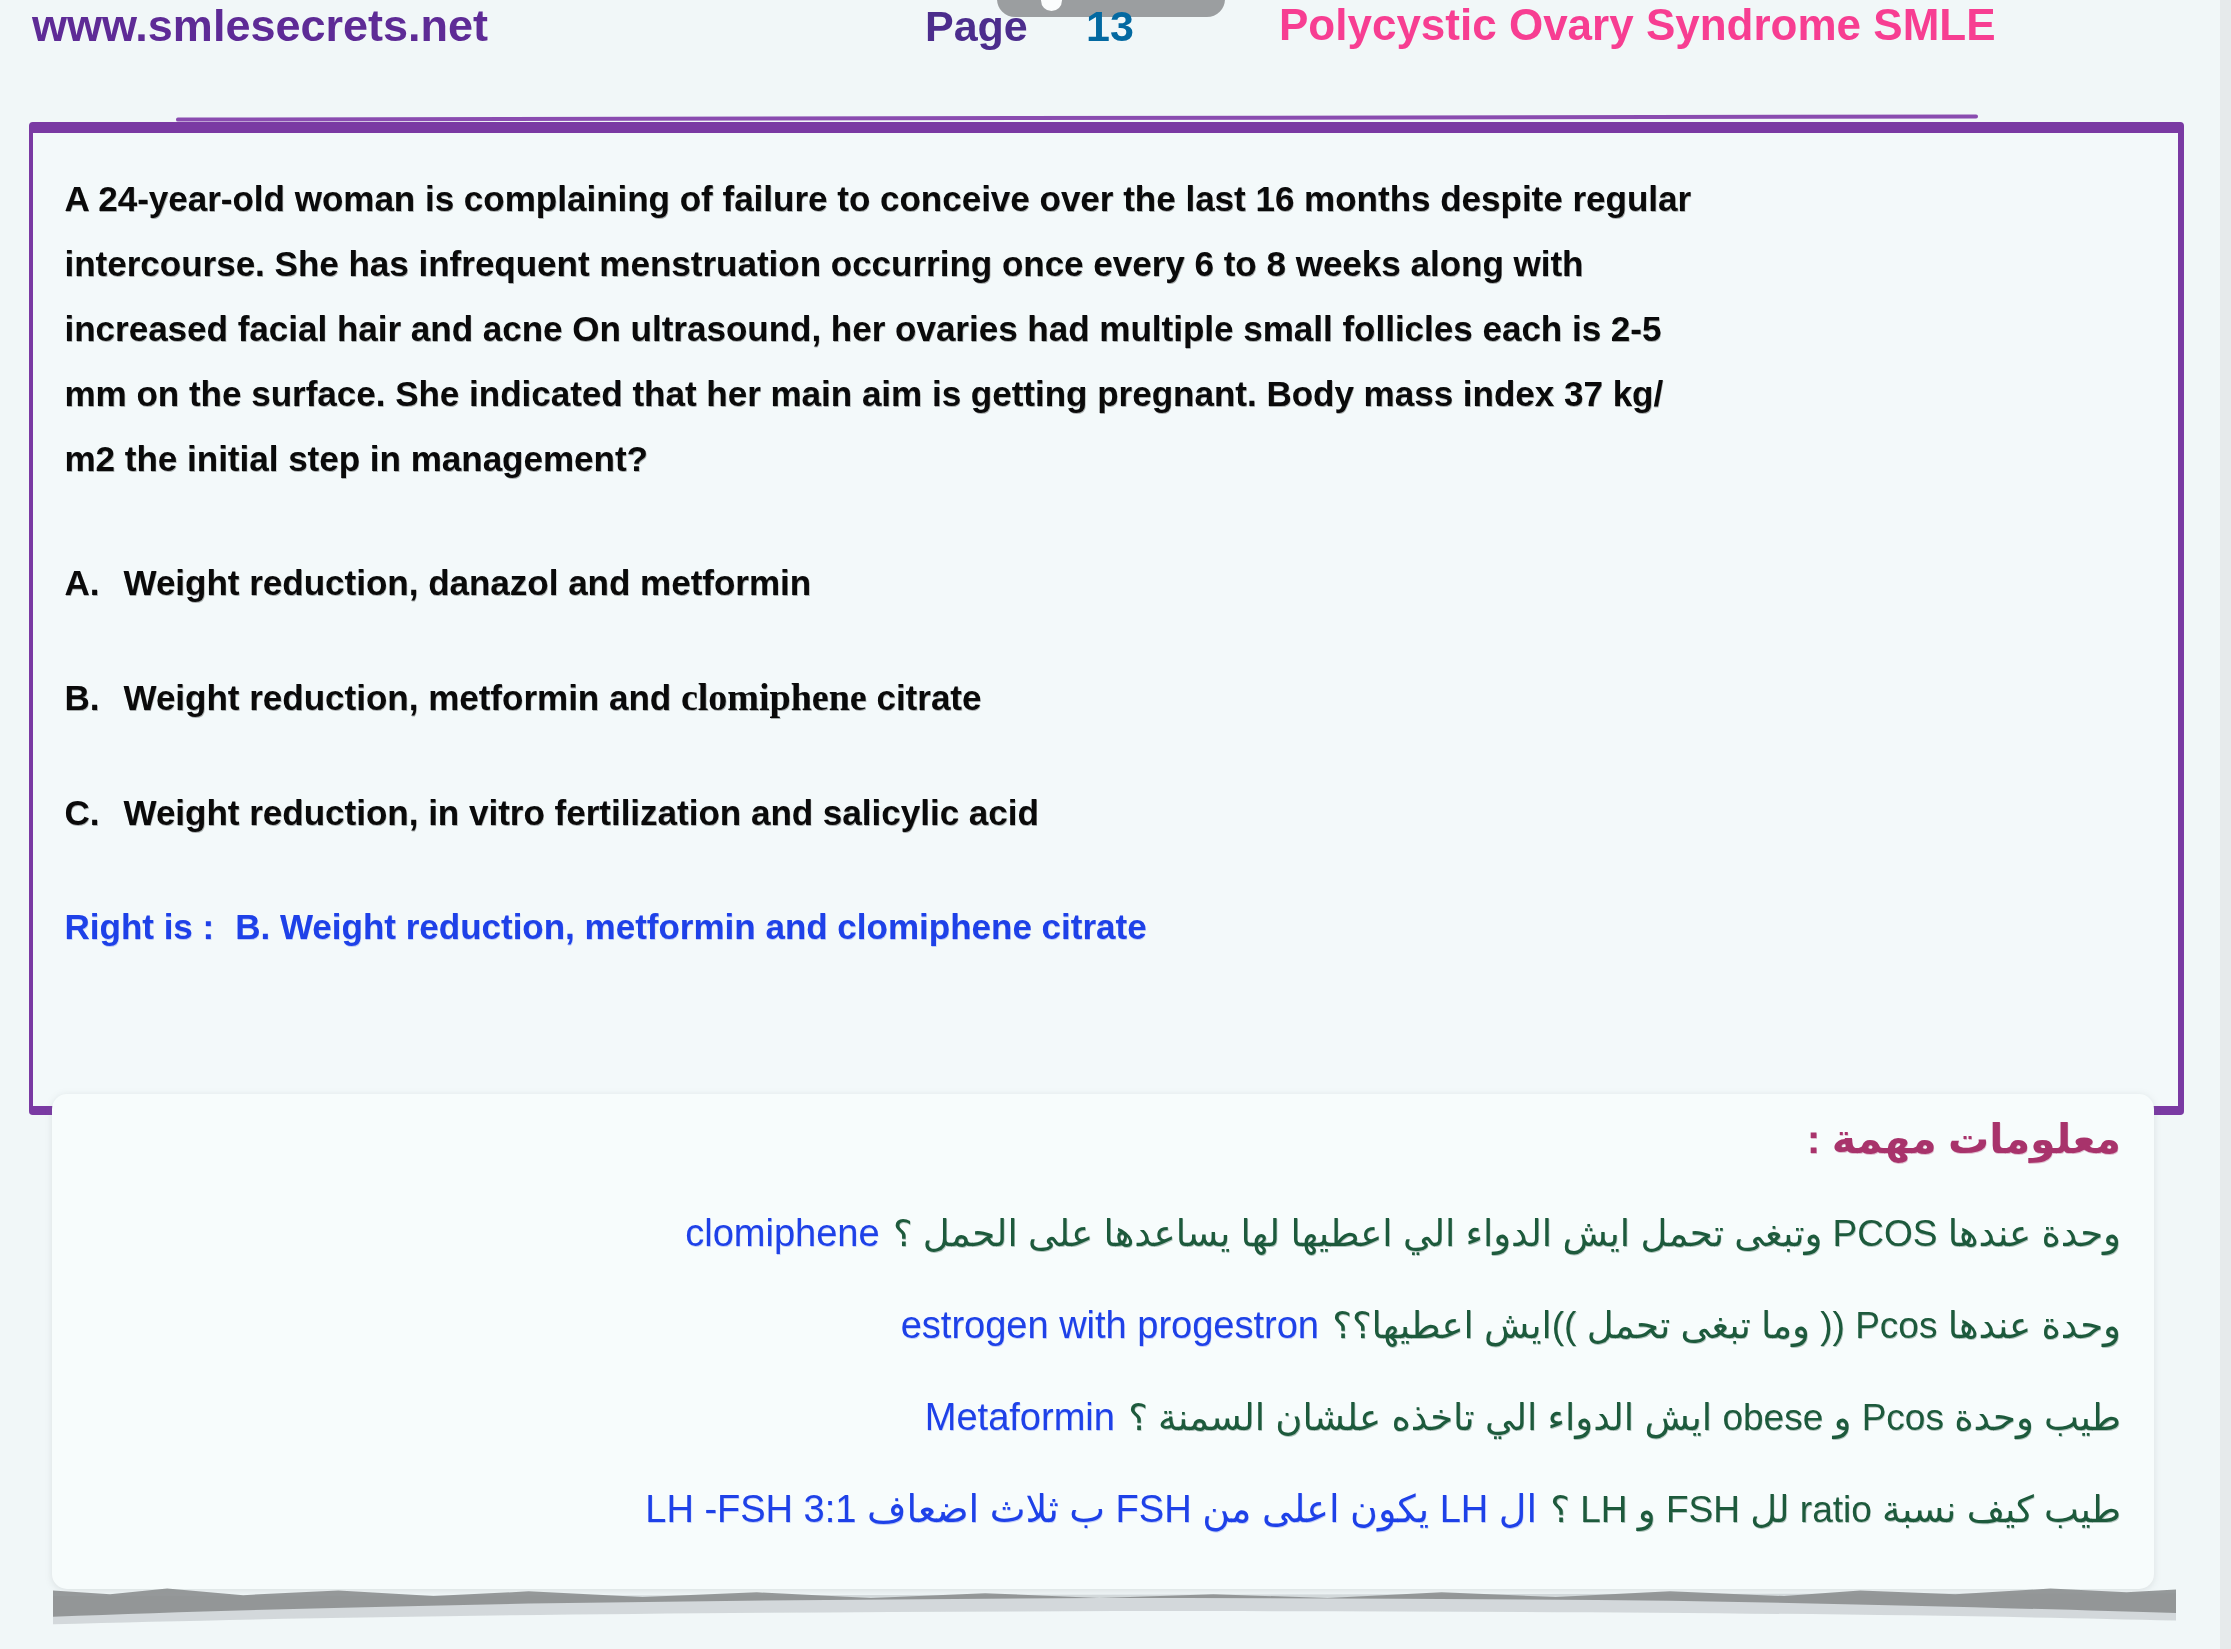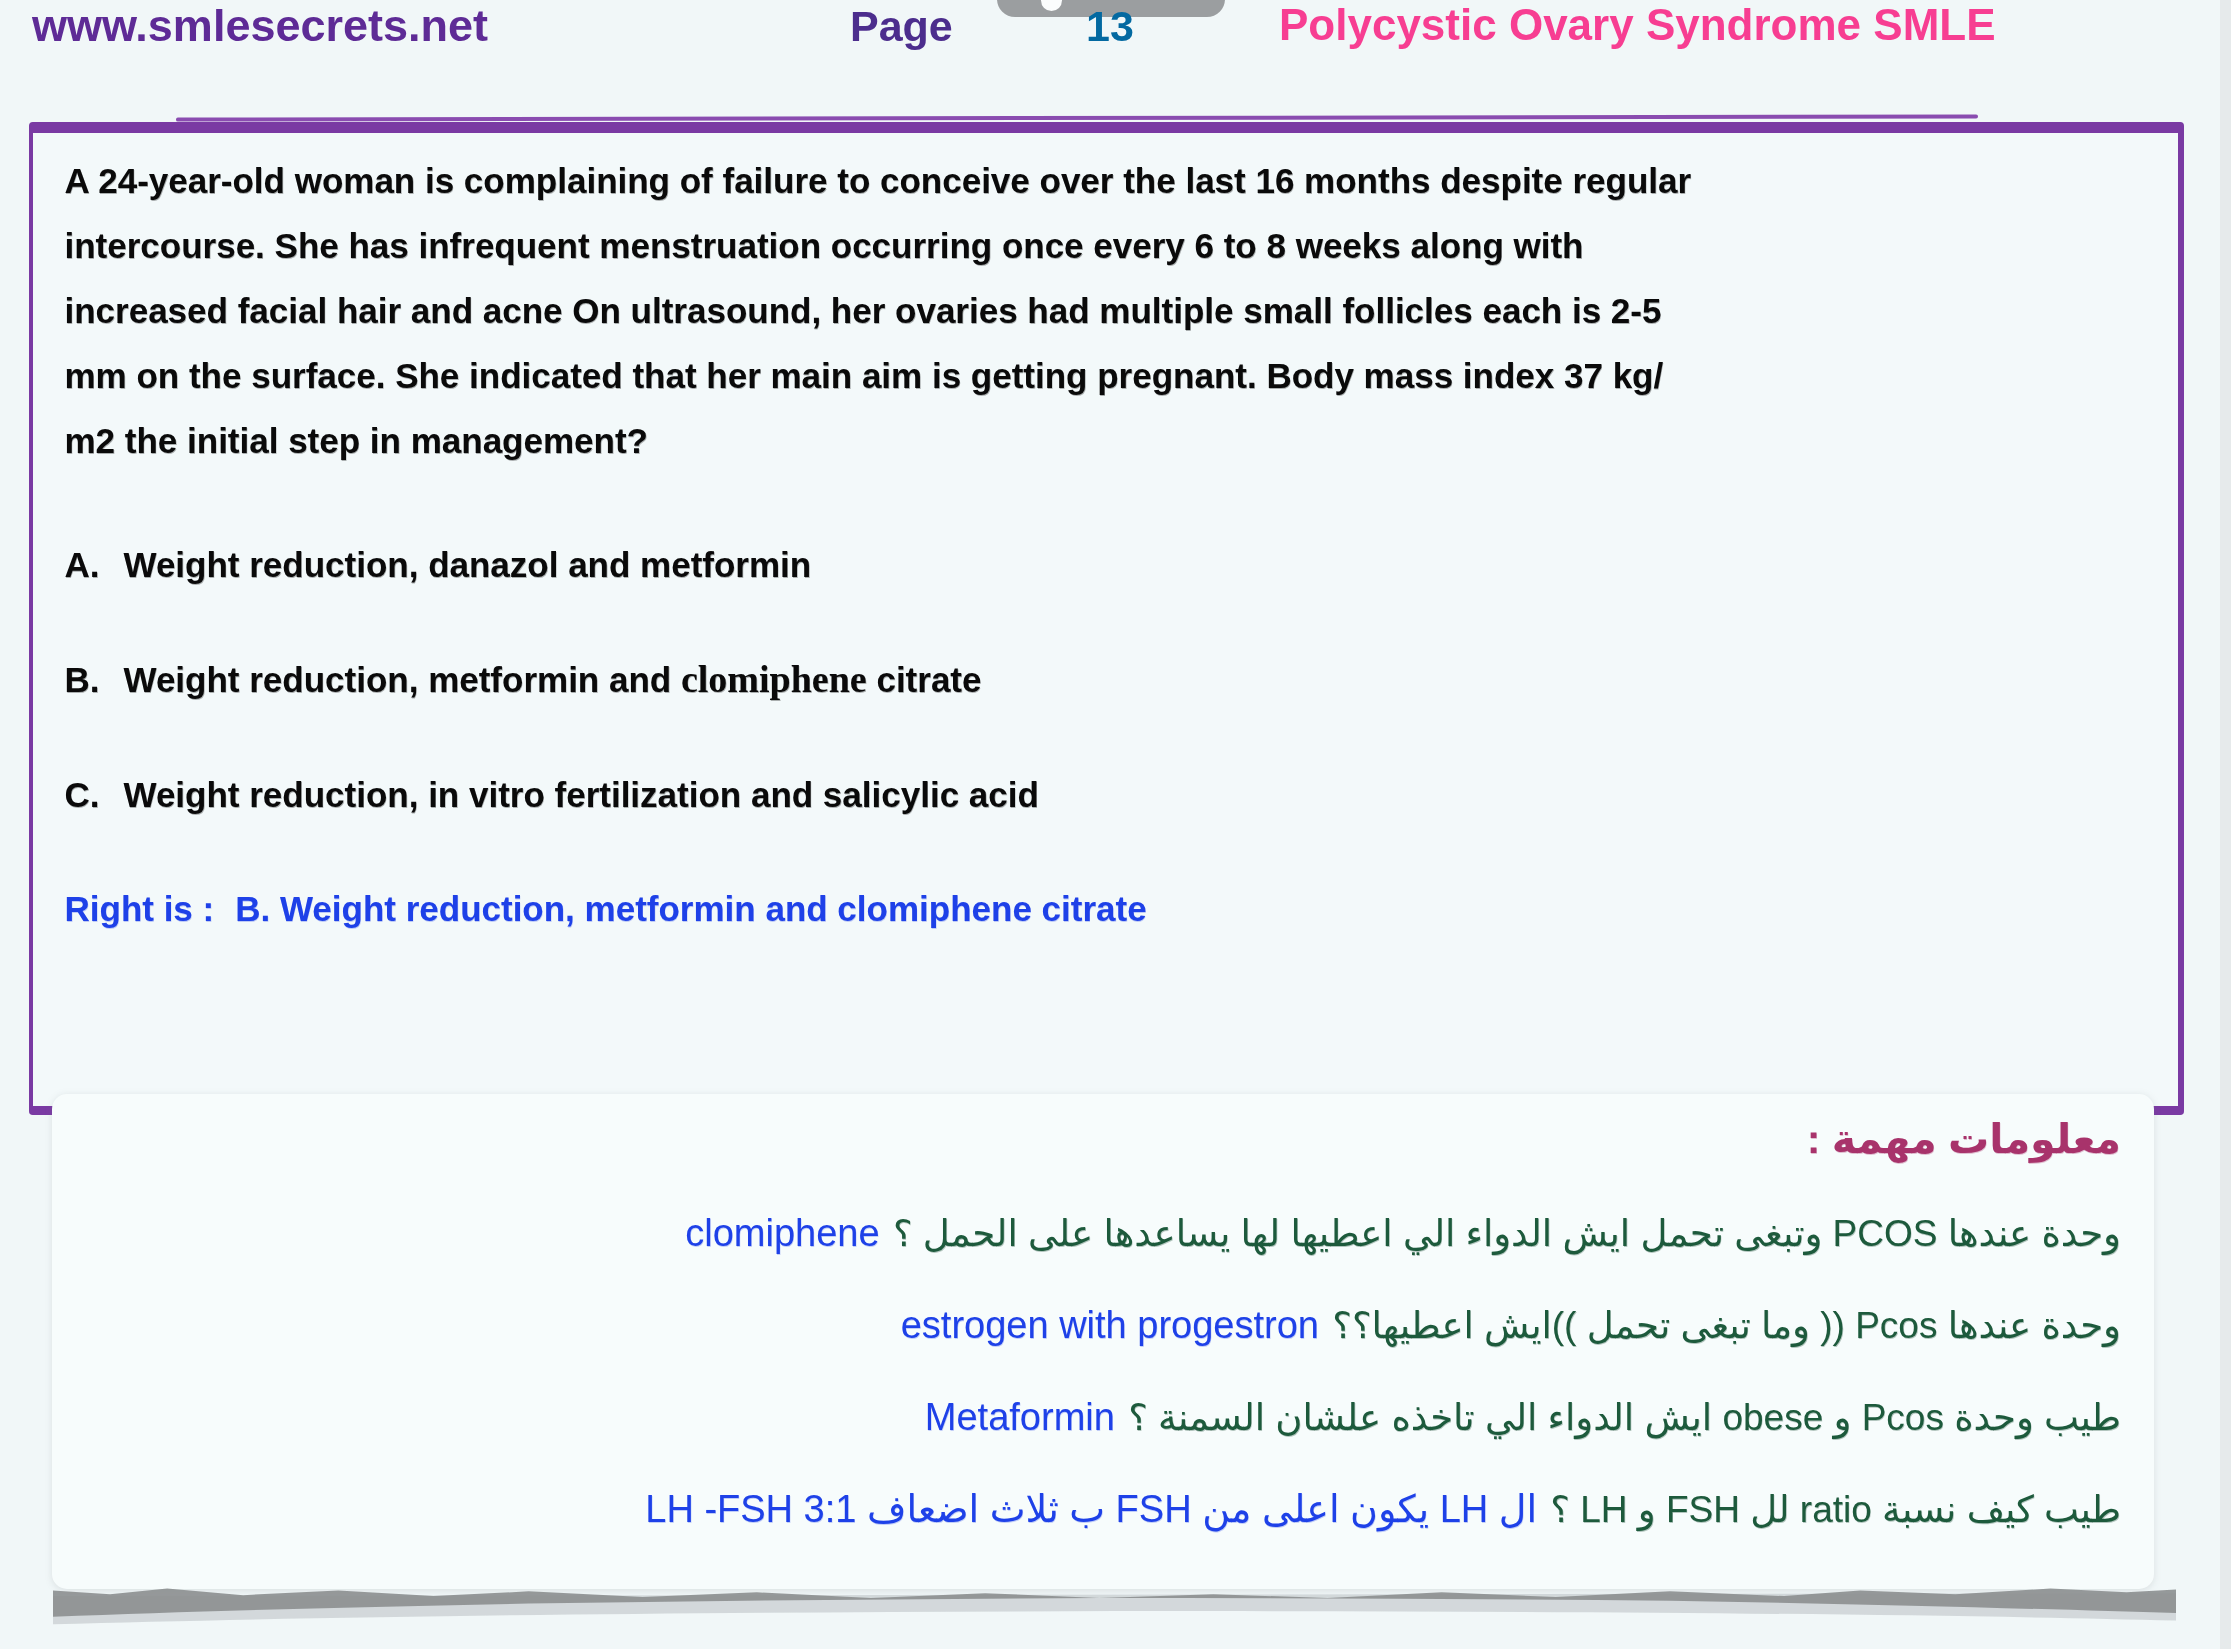--- a/index.html
+++ b/index.html
@@ -10,21 +10,21 @@
     overflow:hidden;
     font-family:"Liberation Sans","DejaVu Sans",sans-serif;
   }
   
   .site-url{
     position:absolute;left:32px;top:0px;
     font-size:45px;font-weight:800;letter-spacing:0px;
     color:#5e2b96;
   }
   .page-label{
-    position:absolute;left:850px;top:1.9px;
+    position:absolute;left:925px;top:1.9px;
     font-size:43px;font-weight:800;color:#4c2d8d;
   }
   .page-number{
     position:absolute;left:1086px;top:1.9px;
     font-size:43px;font-weight:800;color:#0369a1;
   }
   .doc-title{
     position:absolute;left:1279px;top:0px;
     font-size:44px;font-weight:800;color:#f73e92;
     white-space:nowrap;
@@ -45,21 +45,21 @@
   }
   
   .qbox{
     position:absolute;left:28.5px;top:122px;
     width:2155px;height:993px;
     box-sizing:border-box;
     border-style:solid;border-color:#7a3aa3;
     border-width:11.4px 6.7px 9.5px 4.8px;
     border-radius:3.8px;
     background:#f3f9fa;
-    padding:0 32px;
+    padding:18px 32px;
   }
   .qbox::before{ 
     content:"";position:absolute;left:143px;right:200px;top:-17px;height:3.8px;
     background:#8a4cb0;transform:rotate(-0.10deg);border-radius:1.9px;
   }
   .qbox::after{ 
     content:"";position:absolute;left:38px;right:57px;bottom:-3.8px;height:2.9px;
     background:#8a4cb0;transform:rotate(0.08deg);border-radius:1.9px;
   }
   .question-text{

